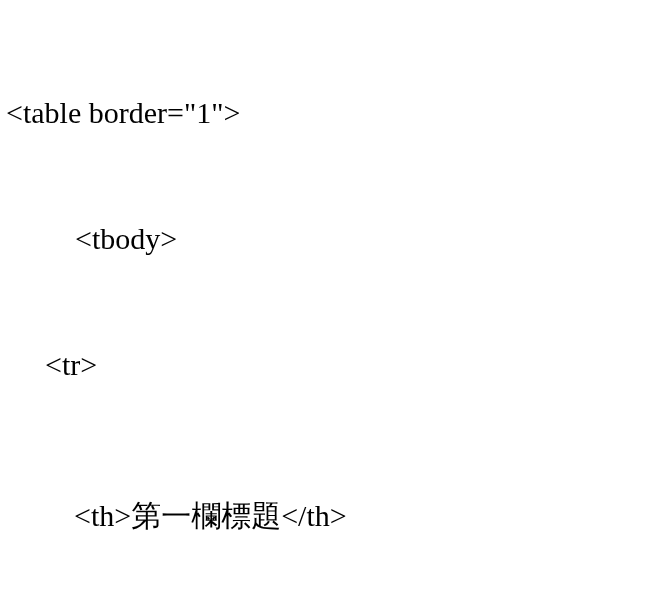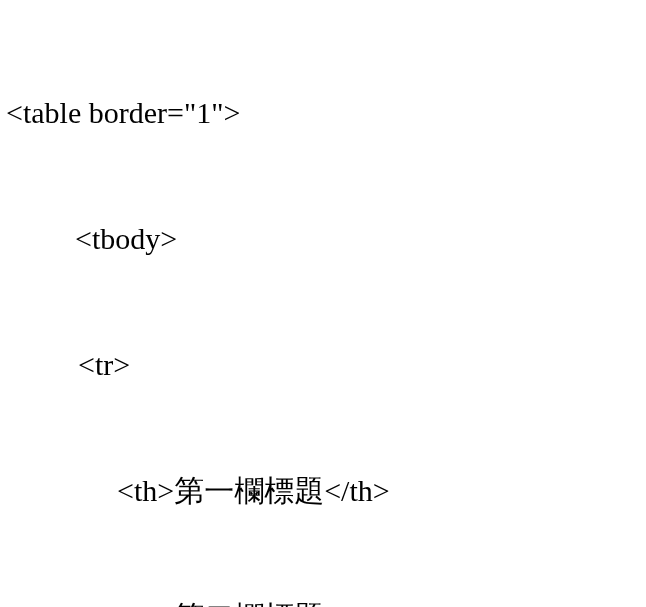--- a/index.html
+++ b/index.html
@@ -20,22 +20,22 @@
     font-family: "Liberation Serif", serif;
     font-size: 30px;
     line-height: 42px;
     color: #000000;
     white-space: pre;
   }
   .line { height: 42px; }
   
   .i0 { padding-left: 6px;   }  
   .i1 { padding-left: 75px;  }  
-  .i2 { padding-left: 78px;  }  
-  .i3 { padding-left: 117px; }  
+  .i2 { padding-left: 45px;  }  
+  .i3 { padding-left: 74px; margin-top: 25px; }  
 </style>
 </head>
 <body>
 
 <div class="code">
   <div class="line i0">&lt;table border="1"&gt;</div>
   <div class="line i1">&lt;tbody&gt;</div>
   <div class="line i2">&lt;tr&gt;</div>
   <div class="line i3">&lt;th&gt;第一欄標題&lt;/th&gt;</div>
   <div class="line i3">&lt;th&gt;第二欄標題&lt;/th&gt;</div>

